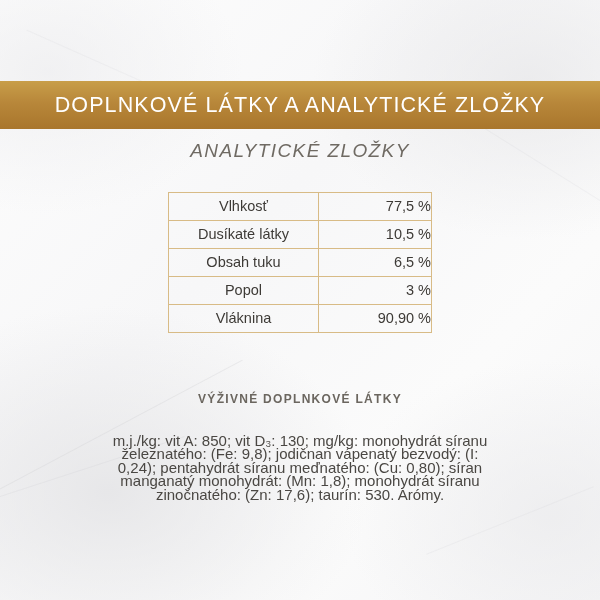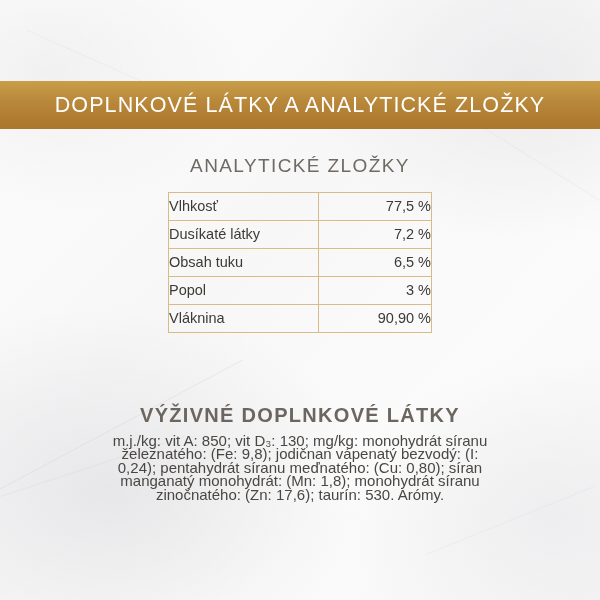--- a/index.html
+++ b/index.html
@@ -63,26 +63,26 @@
   .section-title {
     position: absolute;
     left: 0;
     width: 600px;
     text-align: center;
     color: #6f6a63;
     font-size: 19px;
     letter-spacing: 1.4px;
     font-weight: 400;
   }
-  .section-title.analytical { top: 155px; }
+  .section-title.analytical { top: 140px; font-style: italic; }
 
   .section-title.supplements {
-    top: 404px;
+    top: 392px;
     color: #6b665f;
-    font-size: 20px;
+    font-size: 12px;
     letter-spacing: 1.3px;
     font-weight: 700;
   }
 
   .table-wrap {
     position: absolute;
     top: 192px;
     left: 168px;
     width: 264px;
   }
@@ -93,20 +93,21 @@
   }
   table.analytics td {
     border: 1px solid #d8bb86;
     height: 23px;
     font-size: 14.5px;
     color: #3d3a36;
     padding: 1px 0 3px 0;
   }
   table.analytics td.name {
     width: 57%;
+    text-align: center;
     margin-left: 20px;
   }
   table.analytics td.value {
     width: 43%;
     text-align: right;
   }
 
   .supplements-body {
     position: absolute;
     top: 434px;
@@ -137,21 +138,21 @@
 
   <div class="table-wrap">
     <table class="analytics">
       <tbody>
         <tr>
           <td class="name">Vlhkosť</td>
           <td class="value">77,5 %</td>
         </tr>
         <tr>
           <td class="name">Dusíkaté látky</td>
-          <td class="value">7,2 %</td>
+          <td class="value">10,5 %</td>
         </tr>
         <tr>
           <td class="name">Obsah tuku</td>
           <td class="value">6,5 %</td>
         </tr>
         <tr>
           <td class="name">Popol</td>
           <td class="value">3 %</td>
         </tr>
         <tr>

